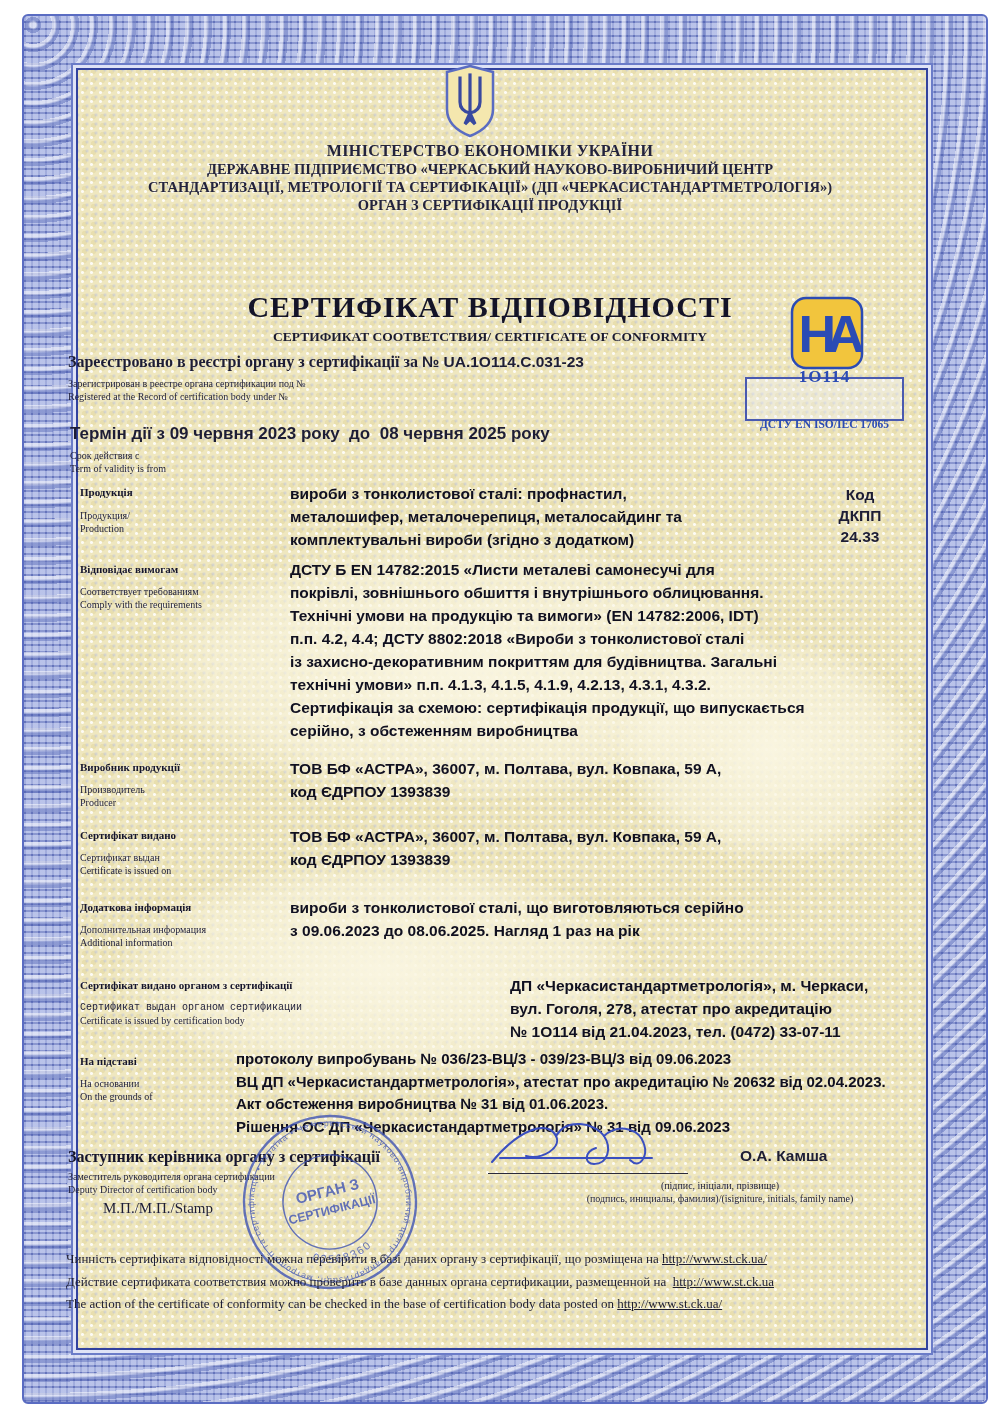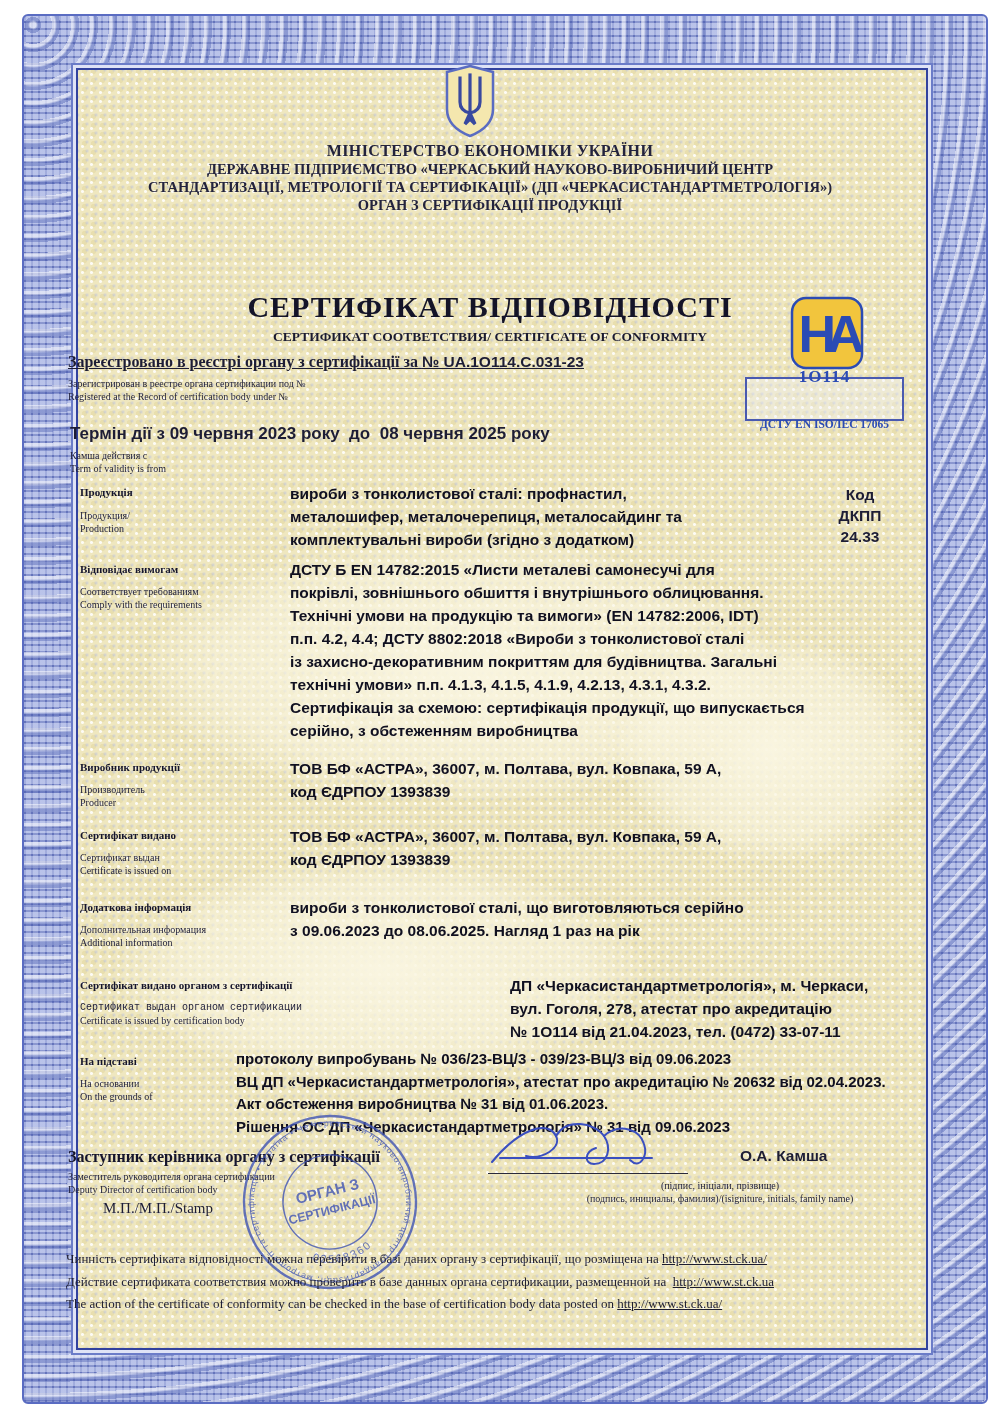--- a/index.html
+++ b/index.html
@@ -26,21 +26,21 @@
     box-shadow:0 0 0 3px #dfe3f6, 0 0 0 5px #6b7cc8;}
   .blob{position:absolute;border-radius:50%;pointer-events:none;
     background:radial-gradient(ellipse at center, rgba(250,246,226,.95) 0%, rgba(250,246,226,.55) 55%, rgba(250,246,226,0) 75%);}
   .content{position:absolute;left:0;top:0;width:1000px;height:1414px;}
   .abs{position:absolute;}
   .center{text-align:center;}
   .hdr1{font-size:16px;font-weight:bold;letter-spacing:.4px;color:#23233d;}
   .hdr2{font-size:14.5px;font-weight:bold;line-height:18px;color:#23233d;}
   .title{font-size:30px;font-weight:bold;letter-spacing:1px;color:#141428;}
   .subtitle{font-size:13.5px;font-weight:bold;margin-top:5px;color:#1a1a30;}
-  .reg-uk{font-size:16px;font-weight:bold;white-space:pre;text-decoration:underline;}
+  .reg-uk{font-size:16px;font-weight:bold;white-space:pre;}
   .reg-num{font-family:"Liberation Sans", sans-serif;font-size:15.5px;font-weight:bold;}
   .small{font-size:10px;line-height:13px;color:#23233d;}
   .term{font-family:"Liberation Sans", sans-serif;font-size:17px;font-weight:bold;white-space:pre;}
   .label{font-size:11px;font-weight:bold;color:#15152c;white-space:pre;}
   .val{font-family:"Liberation Sans", sans-serif;font-size:15.5px;font-weight:bold;
        line-height:23px;white-space:pre;color:#101020;}
   .val-sm{font-size:15px;line-height:22.5px;}
   .code{font-family:"Liberation Sans", sans-serif;font-size:15.5px;font-weight:bold;
         line-height:21px;white-space:pre;text-align:center;}
   .foot{font-size:13px;line-height:22.5px;white-space:pre;color:#1c1c30;}
@@ -97,21 +97,21 @@
     </div>
 
     <div class="abs" style="left:68px;top:353px;">
       <div class="reg-uk"><span>Зареєстровано в реєстрі органу з сертифікації за </span><span class="reg-num">№ UA.1О114.С.031-23</span></div>
       <div class="small" style="margin-top:6px;">Зарегистрирован в реестре органа сертификации под №</div>
       <div class="small">Registered at the Record of certification body under №</div>
     </div>
 
     <div class="abs" style="left:70px;top:424px;">
       <div class="term">Термін дії з 09 червня 2023 року  до  08 червня 2025 року</div>
-      <div class="small" style="margin-top:5px;">Камша действия с</div>
+      <div class="small" style="margin-top:5px;">Срок действия с</div>
       <div class="small">Term of validity is from</div>
     </div>
 
     <div class="abs label" style="left:80px;top:486px;">Продукція</div>
     <div class="abs small" style="left:80px;top:509px;">Продукция/</div>
     <div class="abs small" style="left:80px;top:522px;">Production</div>
     <div class="abs val" style="left:290px;top:482px;">вироби з тонколистової сталі: профнастил,
 металошифер, металочерепиця, металосайдинг та
 комплектувальні вироби (згідно з додатком)</div>
     <div class="abs code" style="left:815px;top:484px;width:90px;">Код

